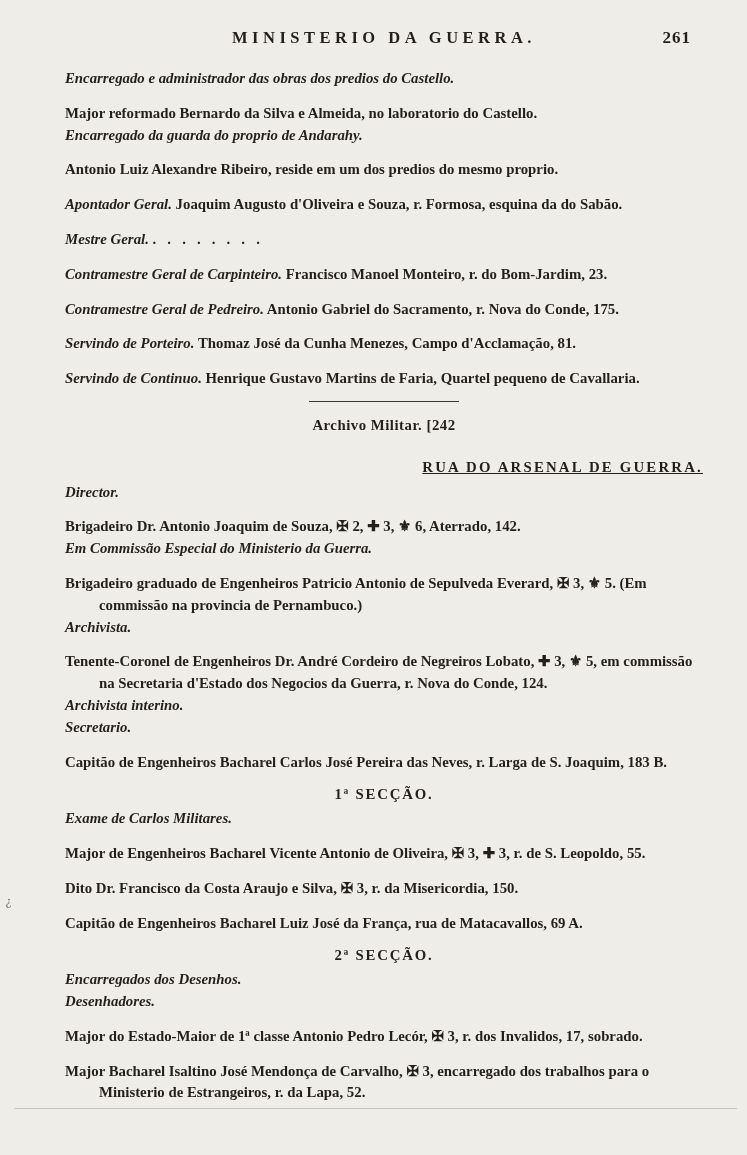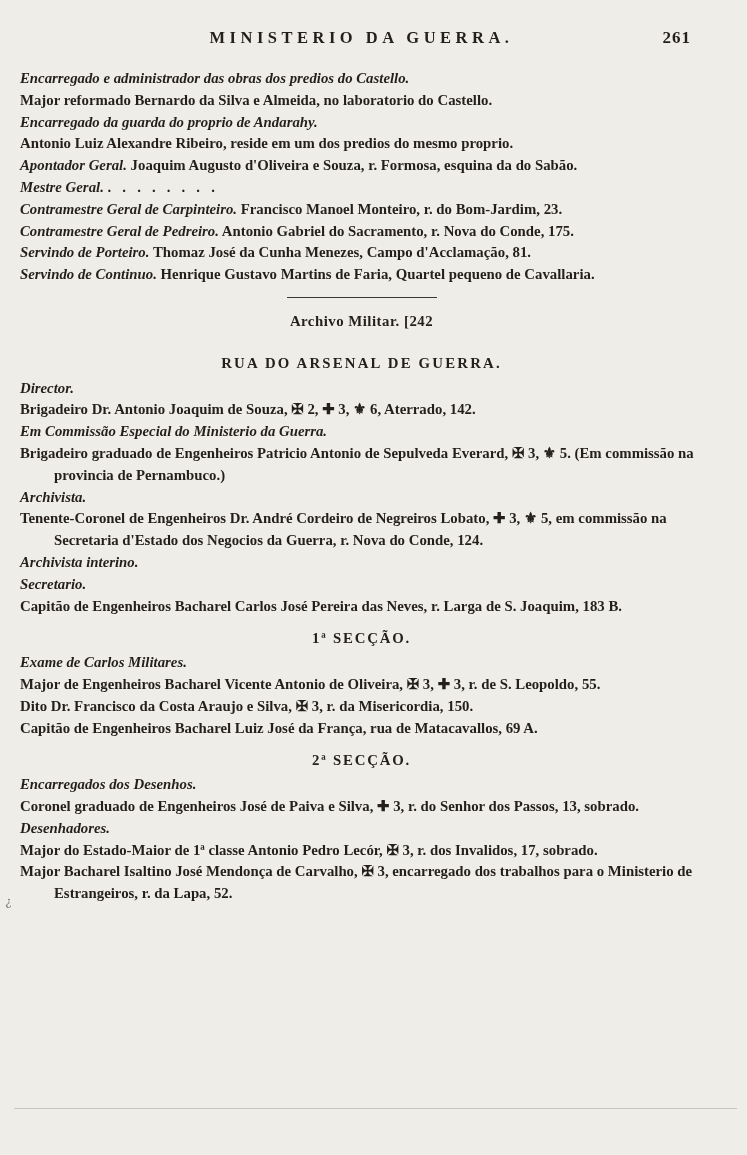--- a/index.html
+++ b/index.html
@@ -7,21 +7,21 @@
   body {
     position: relative;
     background: #efede8;
     color: #241f19;
     font-family: "Liberation Serif", "DejaVu Serif", serif;
     overflow: hidden;
   }
   .page {
     position: absolute;
     inset: 0;
-    padding: 28px 44px 0 20px;
+    padding: 28px 44px 0 65px;
   }
   .pagehead { position: relative; text-align: center; height: 24px; margin-bottom: 16px; }
   .running-title {
     display: inline-block;
     font-weight: bold;
     font-size: 16.5px;
     letter-spacing: 4.5px;
   }
   .page-number {
     position: absolute;
@@ -35,41 +35,43 @@
     line-height: 21.8px;
     font-weight: bold;
   }
   .chead {           
     text-align: left;
     font-style: italic;
   }
   .entry {           
     padding-left: 34px;
     text-indent: -34px;
+    margin-top: 13px;
   }
   .entry i { font-style: italic; text-align: right; }
   .flush { padding-left: 0; text-indent: 0; }
   .divider {
     width: 150px;
     border-top: 1.5px solid #3c372f;
     margin: 11px auto 13px auto;
   }
   .archivo-title {
     text-align: center;
     font-weight: bold;
     font-size: 15.8px;
     margin: 4px 0 20px 0;
     letter-spacing: 0.5px;
   }
   .address-caps {
-    text-align: center;
+    text-align: right;
     font-size: 11.5px;
     letter-spacing: 2.2px;
     font-weight: bold;
     margin: 4px 0 3px 0;
+    text-decoration: underline;
   }
   .seccao {
     text-align: center;
     font-weight: bold;
     font-size: 13px;
     letter-spacing: 1.8px;
     margin: 11px 0 2px 0;
   }
   .margin-mark {
     position: absolute;
@@ -133,21 +135,20 @@
       <p class="entry">Capitão de Engenheiros Bacharel Carlos José Pereira das Neves, r. Larga de S. Joaquim, 183 B.</p>
 
       <p class="seccao">1ª SECÇÃO.</p>
       <p class="chead">Exame de Carlos Militares.</p>
       <p class="entry">Major de Engenheiros Bacharel Vicente Antonio de Oliveira, ✠ 3, ✚ 3, r. de S. Leopoldo, 55.</p>
       <p class="entry">Dito Dr. Francisco da Costa Araujo e Silva, ✠ 3, r. da Misericordia, 150.</p>
       <p class="entry">Capitão de Engenheiros Bacharel Luiz José da França, rua de Matacavallos, 69 A.</p>
 
       <p class="seccao">2ª SECÇÃO.</p>
       <p class="chead">Encarregados dos Desenhos.</p>
-      <p class="entry">Coronel graduado de Engenheiros José de Paiva e Silva, ✚ 3, r. do Senhor dos Passos, 13, sobrado.</p>
 
       <p class="chead">Desenhadores.</p>
       <p class="entry">Major do Estado-Maior de 1ª classe Antonio Pedro Lecór, ✠ 3, r. dos Invalidos, 17, sobrado.</p>
       <p class="entry">Major Bacharel Isaltino José Mendonça de Carvalho, ✠ 3, encarregado dos trabalhos para o Ministerio de Estrangeiros, r. da Lapa, 52.</p>
     </section>
 
   </div>
 </div>
 
 <div class="margin-mark">¿</div>

